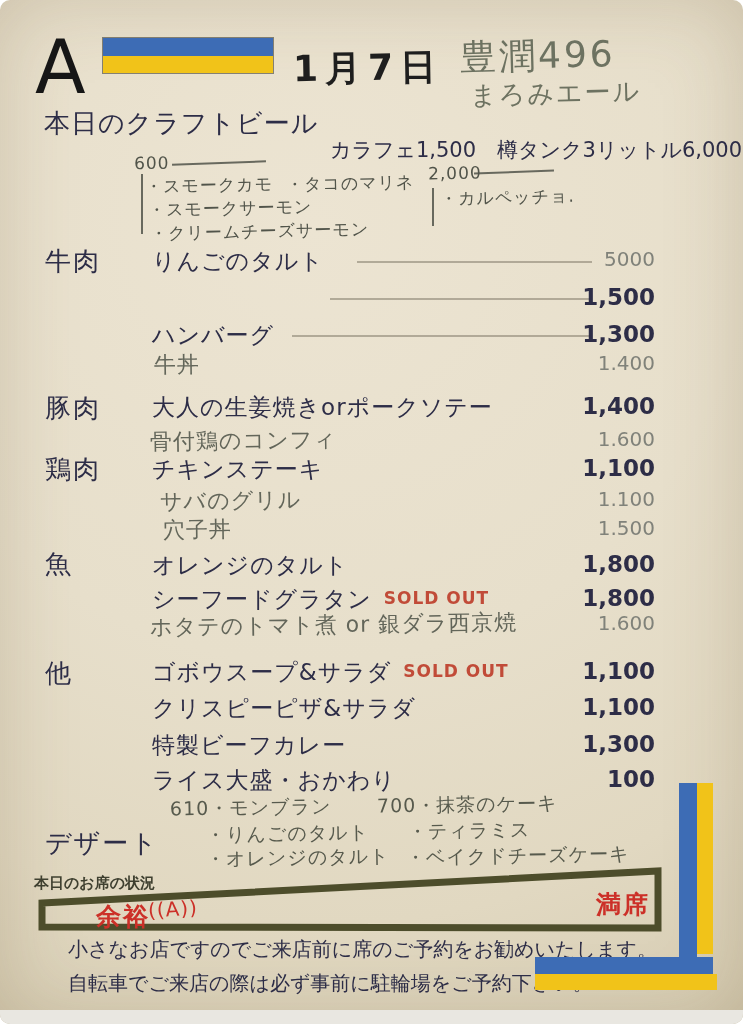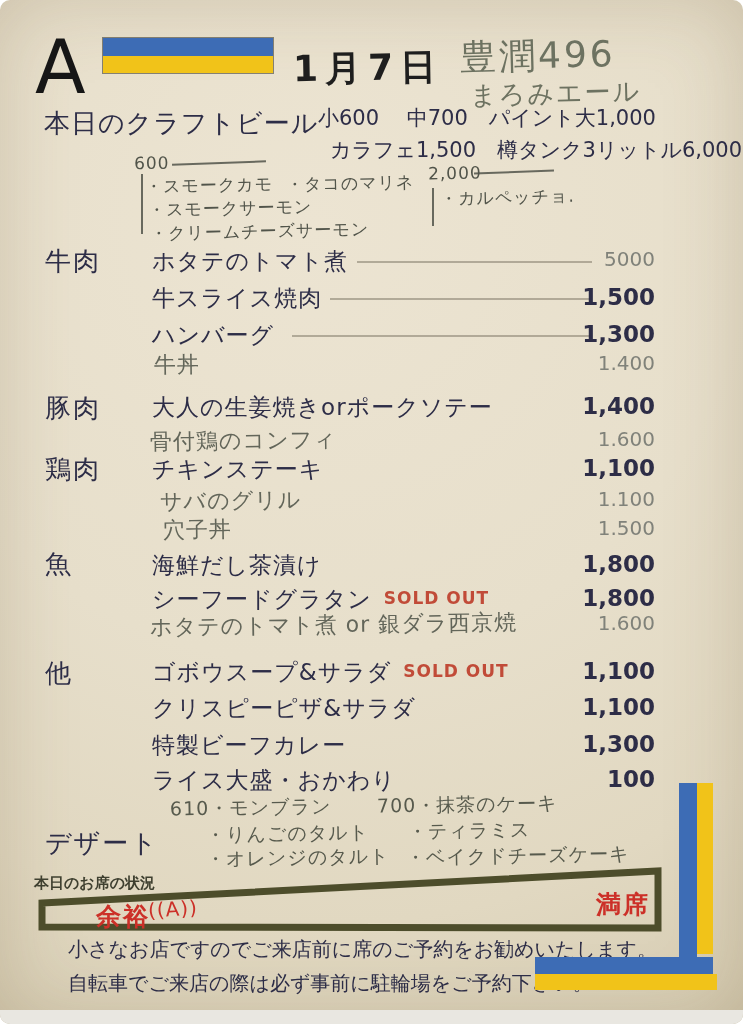--- a/index.html
+++ b/index.html
@@ -40,43 +40,41 @@
     <div style="width:100%;height:18px;background:#3d6cb5;"></div>
     <div style="width:100%;height:17px;background:#f1c319;"></div>
   </div>
 
   <div class="abs" style="left:293px;top:44px;font-size:36px;font-weight:bold;color:#1e1e1e;letter-spacing:7px;transform:rotate(-1deg);">1月7日</div>
 
   <div class="abs" style="left:460px;top:32px;font-size:36px;color:#6d7261;letter-spacing:3px;transform:rotate(-1.5deg);">豊潤496</div>
   <div class="abs" style="left:470px;top:76px;font-size:26px;color:#6d7261;letter-spacing:2px;transform:rotate(-1.5deg);">まろみエール</div>
 
   <div class="abs ink" style="left:44px;top:106px;font-size:26px;letter-spacing:1px;">本日のクラフトビール</div>
-  <div class="abs ink" style="left:318px;top:104px;font-size:21px;">小600　 中700　パイント大1,000</div>
   <div class="abs ink" style="left:330px;top:136px;font-size:21px;">カラフェ1,500　樽タンク3リットル6,000</div>
 
   <div class="abs hand-sm" style="left:134px;top:153px;">600</div>
   <div class="hline" style="left:172px;top:162px;width:94px;transform:rotate(-2deg);"></div>
   <div class="vline" style="left:141px;top:174px;height:60px;"></div>
   <div class="abs hand-sm" style="left:145px;top:174px;">・スモークカモ</div>
   <div class="abs hand-sm" style="left:148px;top:197px;">・スモークサーモン</div>
   <div class="abs hand-sm" style="left:150px;top:220px;">・クリームチーズサーモン</div>
   <div class="abs hand-sm" style="left:286px;top:172px;">・タコのマリネ</div>
 
   <div class="abs hand-sm" style="left:428px;top:163px;">2,000</div>
   <div class="hline" style="left:474px;top:171px;width:80px;transform:rotate(-2deg);"></div>
   <div class="vline" style="left:432px;top:188px;height:38px;"></div>
   <div class="abs hand-sm" style="left:440px;top:186px;">・カルペッチョ.</div>
 
 
   <div class="abs ink sec-label" style="left:45px;top:244px;">牛肉</div>
-  <div class="abs ink menu-item" style="left:152px;top:246px;">ホタテのトマト煮</div>
+  <div class="abs ink menu-item" style="left:152px;top:246px;">りんごのタルト</div>
   <div class="leader" style="left:357px;top:261px;width:235px;"></div>
   <div class="abs price-wrap" style="top:247px;"><span class="p-hand">5000</span></div>
 
-  <div class="abs ink menu-item" style="left:152px;top:283px;">牛スライス焼肉</div>
   <div class="leader" style="left:330px;top:298px;width:262px;"></div>
   <div class="abs price-wrap" style="top:284px;"><span class="p-print">1,500</span></div>
 
   <div class="abs ink menu-item" style="left:152px;top:320px;">ハンバーグ</div>
   <div class="leader" style="left:292px;top:335px;width:298px;"></div>
   <div class="abs price-wrap" style="top:321px;"><span class="p-print">1,300</span></div>
 
   <div class="abs hand-item" style="left:154px;top:350px;">牛丼</div>
   <div class="abs price-wrap" style="top:351px;"><span class="p-hand">1.400</span></div>
 
@@ -91,21 +89,21 @@
   <div class="abs ink menu-item" style="left:152px;top:454px;">チキンステーキ</div>
   <div class="abs price-wrap" style="top:455px;"><span class="p-print">1,100</span></div>
 
   <div class="abs hand-item" style="left:160px;top:486px;">サバのグリル</div>
   <div class="abs price-wrap" style="top:487px;"><span class="p-hand">1.100</span></div>
 
   <div class="abs hand-item" style="left:163px;top:515px;">穴子丼</div>
   <div class="abs price-wrap" style="top:516px;"><span class="p-hand">1.500</span></div>
 
   <div class="abs ink sec-label" style="left:45px;top:547px;">魚</div>
-  <div class="abs ink menu-item" style="left:152px;top:550px;">海鮮だし茶漬け</div>
+  <div class="abs ink menu-item" style="left:152px;top:550px;">オレンジのタルト</div>
   <div class="abs price-wrap" style="top:551px;"><span class="p-print">1,800</span></div>
 
   <div class="abs" style="left:152px;top:584px;">
     <span class="ink menu-item">シーフードグラタン</span><span class="soldout">SOLD OUT</span>
   </div>
   <div class="abs price-wrap" style="top:585px;"><span class="p-print">1,800</span></div>
 
   <div class="abs hand-item" style="left:150px;top:610px;">ホタテのトマト煮 or 銀ダラ西京焼</div>
   <div class="abs price-wrap" style="top:611px;"><span class="p-hand">1.600</span></div>
 

